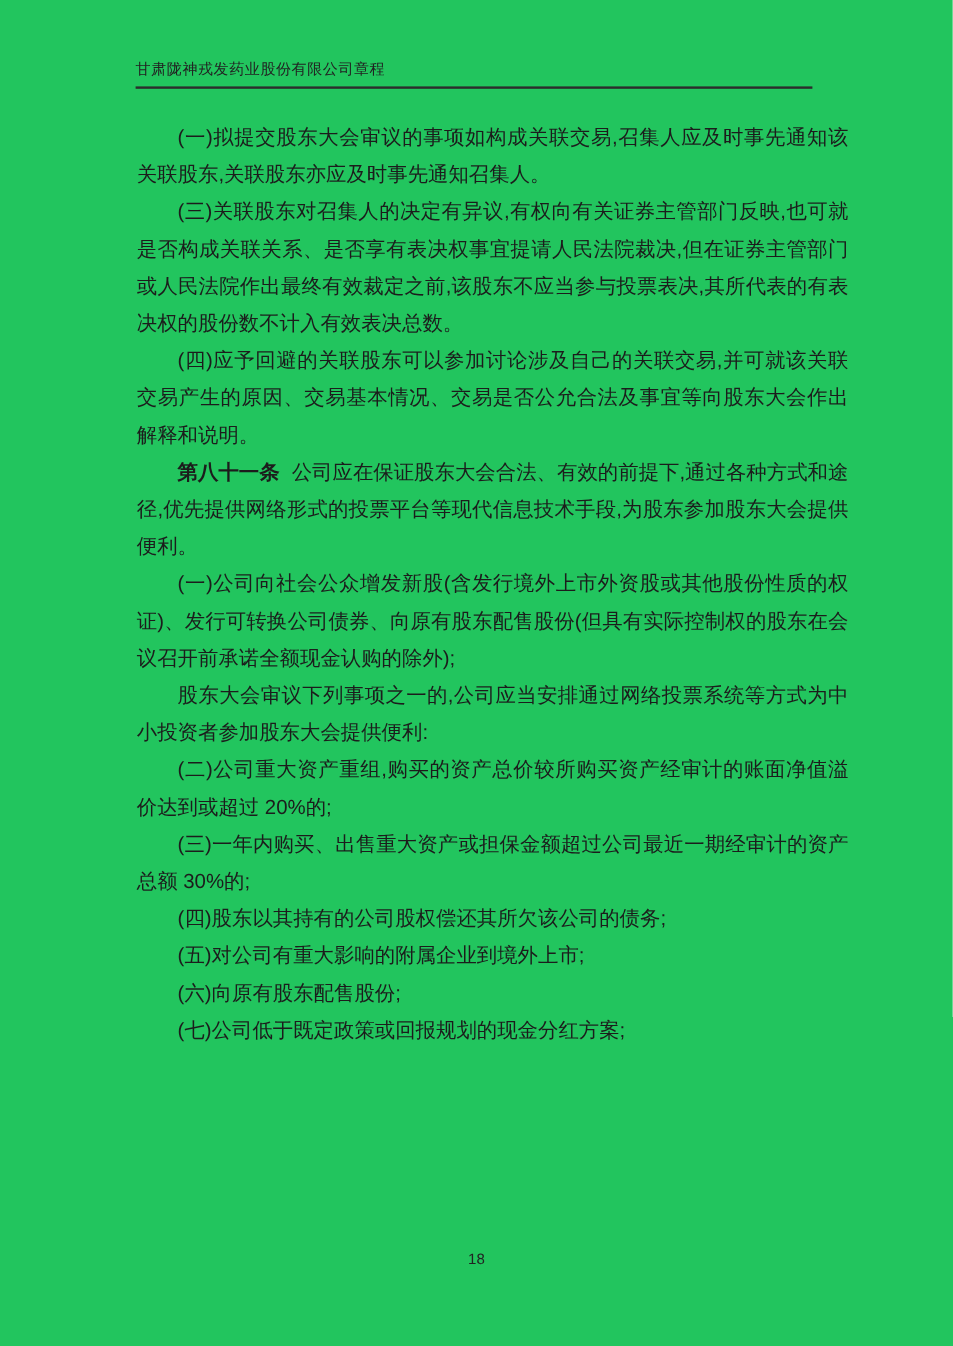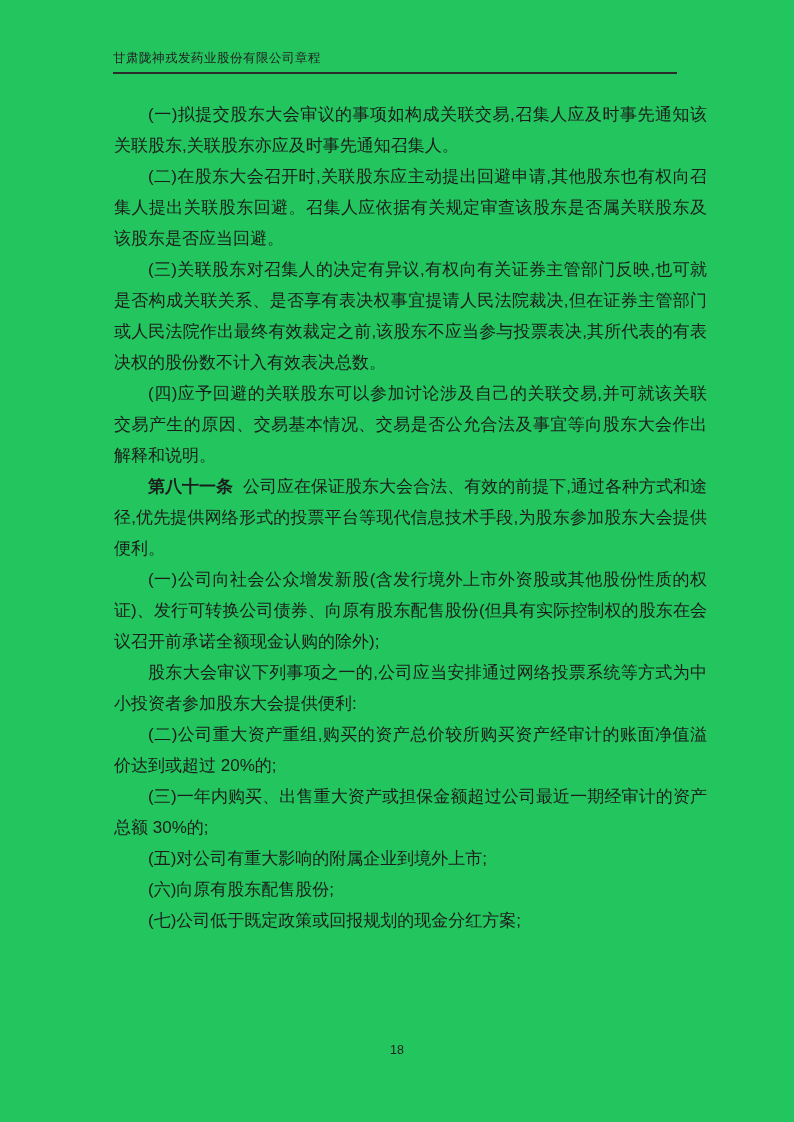--- a/index.html
+++ b/index.html
@@ -74,23 +74,20 @@
   <div class="doc-header">
     <div class="title">甘肃陇神戎发药业股份有限公司章程</div>
   </div>
   <div></div>
 
   <div class="doc-content">
     <p>
       <span class="lead"></span><span>(一)拟提交股东大会审议的事项如构成关联交易,召集人应及时事先通知该关联股东,关联股东亦应及时事先通知召集人。</span>
     </p>
     <p>
-      <span class="lead"></span><span>(二)在股东大会召开时,关联股东应主动提出回避申请,其他股东也有权向召集人提出关联股东回避。召集人应依据有关规定审查该股东是否属关联股东及该股东是否应当回避。</span>
-    </p>
-    <p>
       <span class="lead"></span><span>(三)关联股东对召集人的决定有异议,有权向有关证券主管部门反映,也可就是否构成关联关系、是否享有表决权事宜提请人民法院裁决,但在证券主管部门或人民法院作出最终有效裁定之前,该股东不应当参与投票表决,其所代表的有表决权的股份数不计入有效表决总数。</span>
     </p>
     <p>
       <span class="lead"></span><span>(四)应予回避的关联股东可以参加讨论涉及自己的关联交易,并可就该关联交易产生的原因、交易基本情况、交易是否公允合法及事宜等向股东大会作出解释和说明。</span>
     </p>
     <p>
       <span class="lead">第八十一条</span><span>公司应在保证股东大会合法、有效的前提下,通过各种方式和途径,优先提供网络形式的投票平台等现代信息技术手段,为股东参加股东大会提供便利。</span>
     </p>
     <p>
       <span class="lead"></span><span>(一)公司向社会公众增发新股(含发行境外上市外资股或其他股份性质的权证)、发行可转换公司债券、向原有股东配售股份(但具有实际控制权的股东在会议召开前承诺全额现金认购的除外);</span>
@@ -98,20 +95,23 @@
     <p>
       <span class="lead"></span><span>股东大会审议下列事项之一的,公司应当安排通过网络投票系统等方式为中小投资者参加股东大会提供便利:</span>
     </p>
     <p>
       <span class="lead"></span><span>(二)公司重大资产重组,购买的资产总价较所购买资产经审计的账面净值溢价达到或超过 20%的;</span>
     </p>
     <p>
       <span class="lead"></span><span>(三)一年内购买、出售重大资产或担保金额超过公司最近一期经审计的资产总额 30%的;</span>
     </p>
     <p>
+      <span class="lead"></span><span>(四)股东以其持有的公司股权偿还其所欠该公司的债务;</span>
+    </p>
+    <p>
       <span class="lead"></span><span>(五)对公司有重大影响的附属企业到境外上市;</span>
     </p>
     <p>
       <span class="lead"></span><span>(六)向原有股东配售股份;</span>
     </p>
     <p>
       <span class="lead"></span><span>(七)公司低于既定政策或回报规划的现金分红方案;</span>
     </p>
   </div>
 

